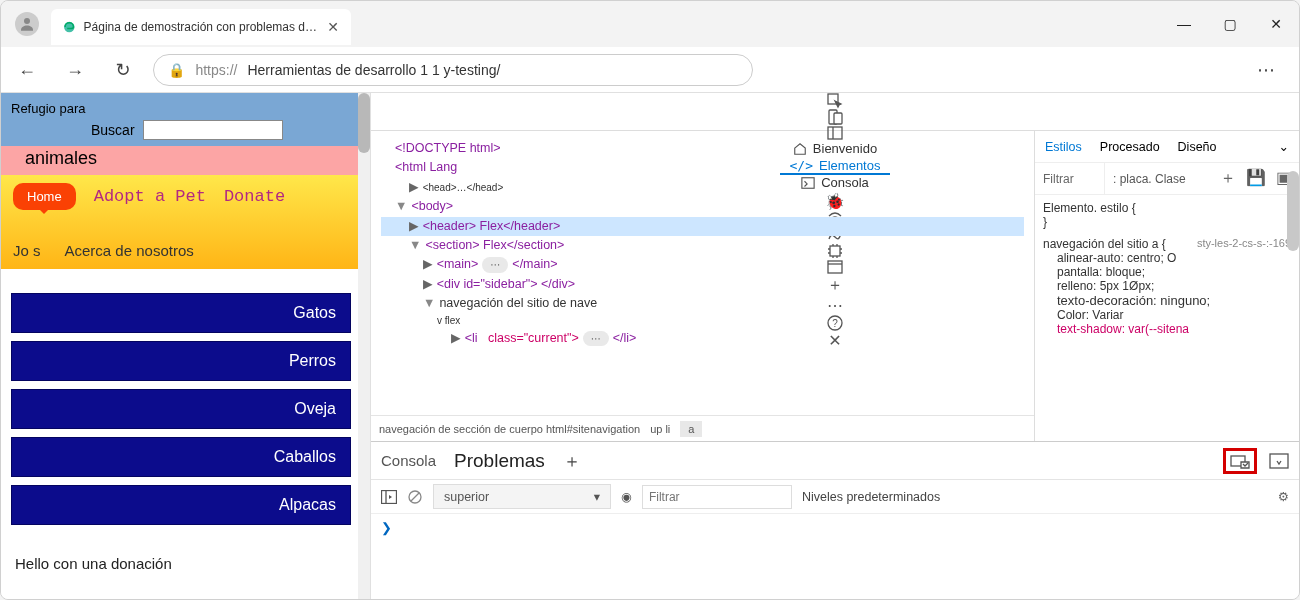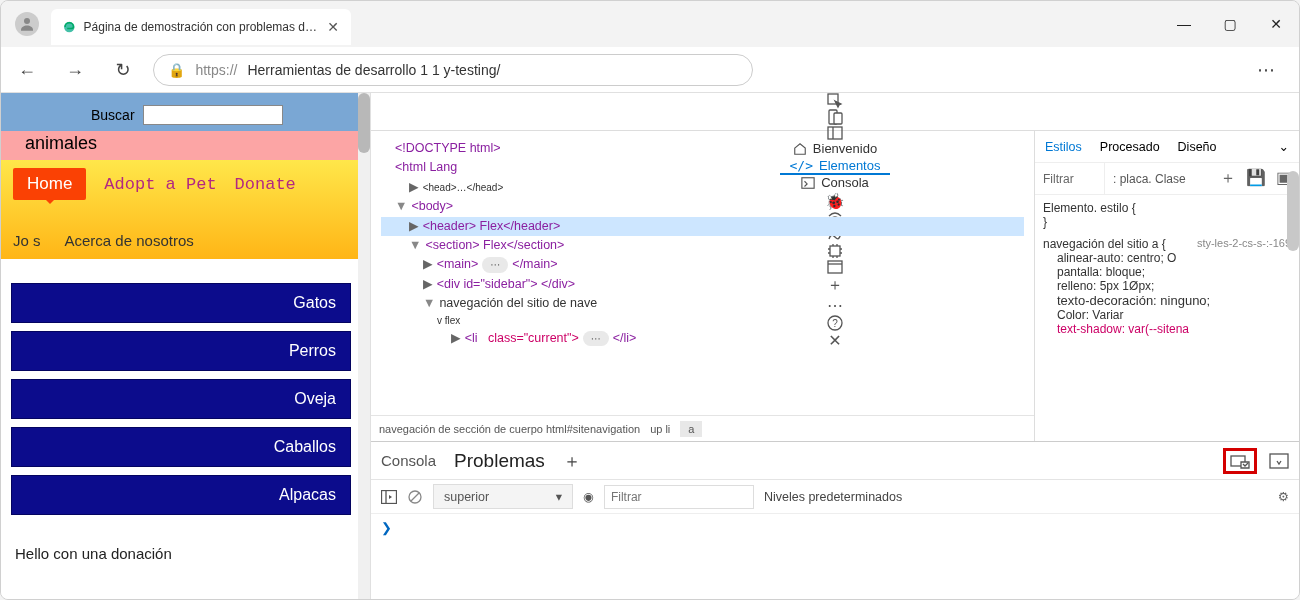--- a/index.html
+++ b/index.html
@@ -30,21 +30,21 @@
 
 .page-pane { width: 370px; background: #fff; position: relative; border-right: 1px solid #e0e0e0; }
 .page-scroll { width: 360px; height: 100%; overflow: hidden; }
 .page-header { background: #7aa7d4; padding: 8px 10px 6px; }
 .refugio { font-size: 13px; color: #000; }
 .search-row { display: flex; align-items: center; gap: 8px; margin-top: 4px; }
 .search-label { font-size: 14px; margin-left: 80px; }
 .search-box { width: 140px; height: 20px; background: #fff; border: 1px solid #888; }
 .animales { font-size: 18px; color: #000; padding: 2px 24px 6px; background: #fca5a5; }
 .nav-bar { background: linear-gradient(#ffe74a, #ffb516); padding: 8px 12px 10px; display: flex; flex-wrap: wrap; gap: 18px; align-items: center; }
-.nav-home { background: #fa4104; color: #fff; padding: 6px 14px; font-size: 17px; border-radius: 2px; position: relative; }
+.nav-home { background: #fa4104; color: #fff; padding: 6px 14px; font-size: 13px; border-radius: 10px; position: relative; }
 .nav-home::after { content: ''; position: absolute; left: 50%; bottom: -10px; transform: translateX(-50%); border: 6px solid transparent; border-top-color: #fa4104; }
 .nav-link { color: #b22882; font-size: 17px; font-family: Liberation Mono, monospace; }
 .nav-link2 { color: #333; font-size: 15px; margin-top: 10px; }
 .cat-list { margin: 24px 10px 0; display: flex; flex-direction: column; gap: 8px; text-align: right; }
 .cat-item { background: #0c0c8c; color: #fff; padding: 10px 14px; font-size: 16px; border: 1px solid #040460; }
 .donation-text { margin: 30px 14px 0; font-size: 15px; color: #222; }
 .vscroll { position: absolute; right: 0; top: 0; width: 12px; height: 100%; background: #f0f0f0; }
 .vscroll .thumb { width: 12px; height: 60px; background: #b8b8b8; border-radius: 6px; }
 
 
@@ -85,21 +85,21 @@
 
 
 .drawer { border-top: 1px solid #ccc; display: flex; flex-direction: column; height: 160px; }
 .drawer-tabs { height: 38px; display: flex; align-items: center; padding: 0 10px; gap: 18px; border-bottom: 1px solid #e4e4e4; }
 .drawer-tabs .dtab { font-size: 15px; color: #555; }
 .drawer-tabs .dtab.big { font-size: 19px; color: #222; }
 .drawer-tabs .plus { font-size: 18px; color: #444; }
 .drawer-right { margin-left: auto; display: flex; gap: 12px; align-items: center; }
 .highlight-box { border: 3px solid #d40000; padding: 2px 4px; }
 .drawer-filter-row { height: 34px; display: flex; align-items: center; gap: 10px; padding: 0 10px; border-bottom: 1px solid #eee; font-size: 12.5px; color: #555; }
-.drawer-dd { display: flex; align-items: center; gap: 6px; background: #f4f4f4; padding: 4px 10px; border: 1px solid #ddd; width: 140px; justify-content: space-between;}
+.drawer-dd { display: flex; align-items: center; gap: 6px; background: #f4f4f4; padding: 4px 10px; border: 1px solid #ddd; width: 178px; justify-content: space-between;}
 .drawer-input { border: 1px solid #ddd; height: 24px; width: 150px; padding: 0 6px; font-size: 12px; }
 .levels { color: #444; }
 .gear-right { margin-left: auto; color: #666; }
 .console-body { flex: 1; padding: 6px 10px; color: #0067c0; font-family: Consolas, monospace; font-size: 13px; }
 
 svg { display: block; }
 </style>
 </head>
 <body>
 
@@ -135,20 +135,21 @@
       <span class="path">Herramientas de desarrollo 1 1 y-testing/</span>
   </div>
   <div class="more-dots">⋯</div>
 </div>
 
 <div class="main">
 
   <div class="page-pane">
     <div class="page-scroll">
       <div class="page-header">
+        <div class="refugio">Refugio para</div>
         <div class="search-row">
           <span class="search-label">Buscar</span>
           <input class="search-box" style="">
         </div>
       </div>
       <div class="animales">animales</div>
       <div class="nav-bar">
         <span class="nav-home">Home</span>
         <span class="nav-link">Adopt a Pet</span>
         <span class="nav-link">Donate</span>

